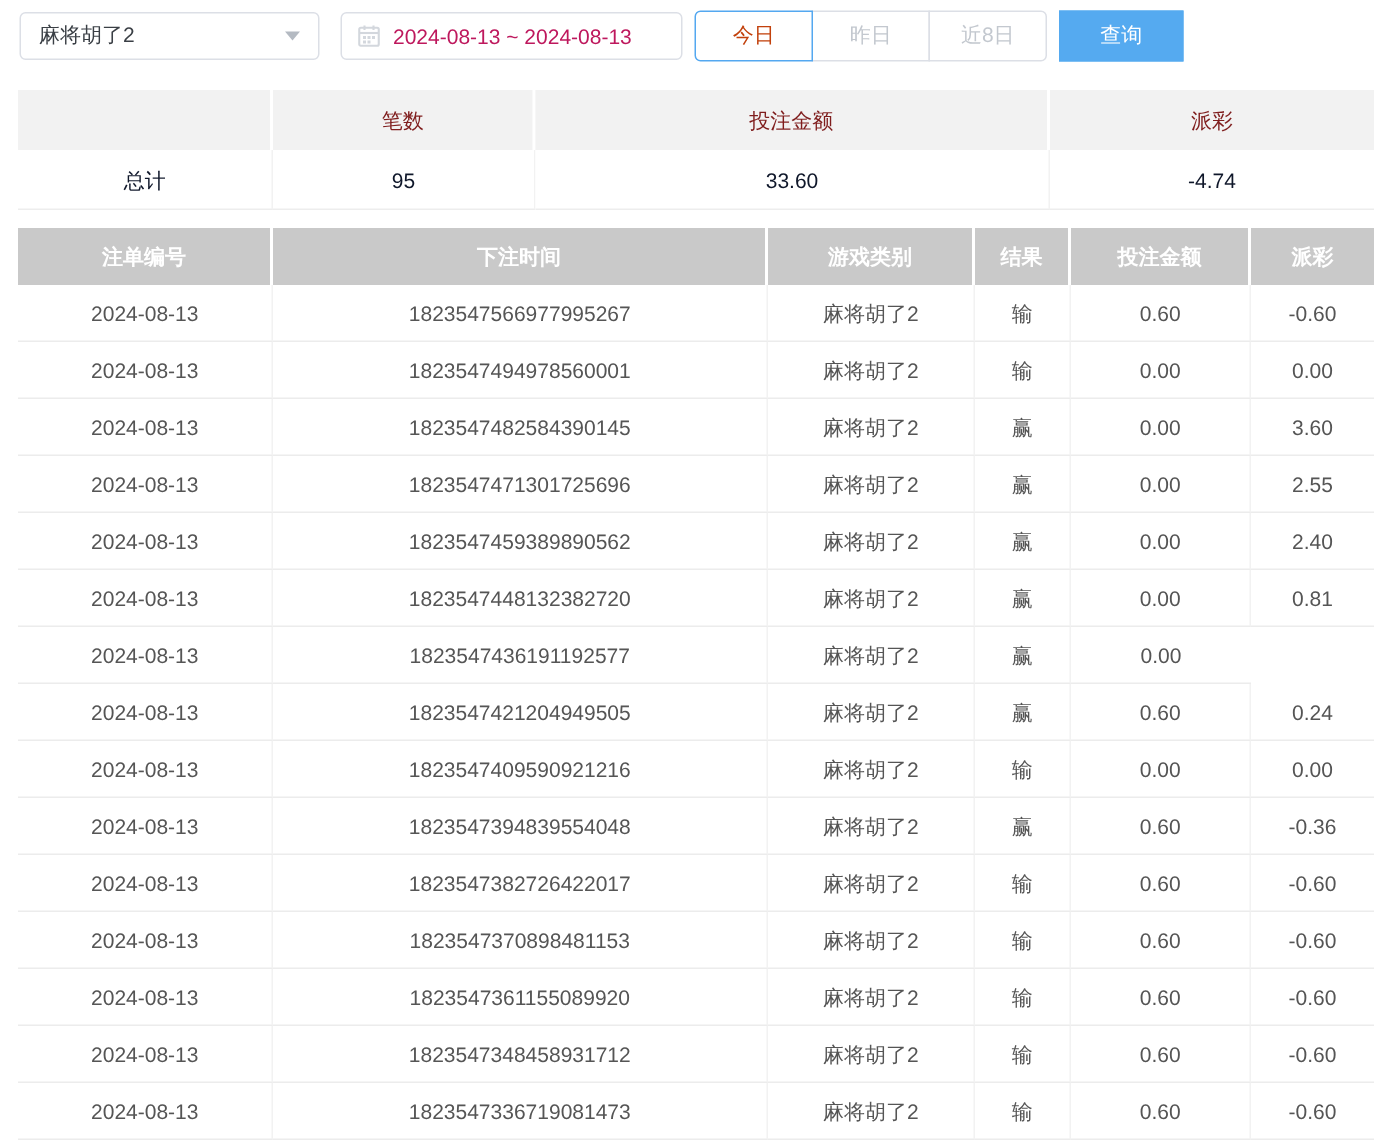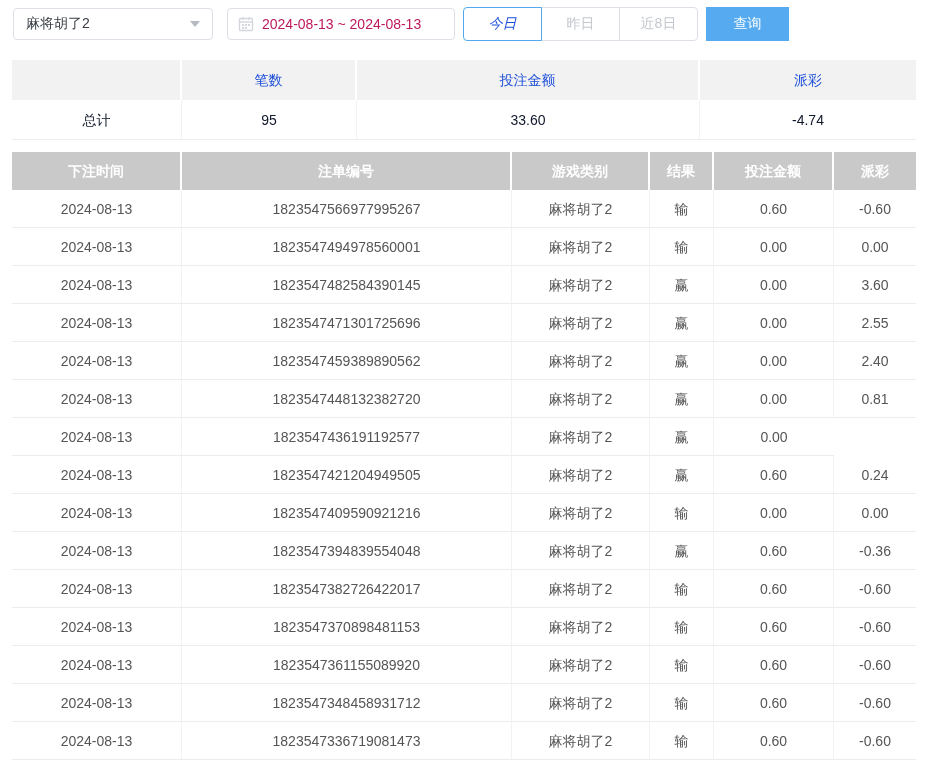--- a/index.html
+++ b/index.html
@@ -23,32 +23,32 @@
   }
   .cal-icon { margin-right: 8px; display: inline-flex; }
   .btn-group { display: flex; margin-left: 8px; }
   .btn-group .qbtn {
     width: 79px; height: 34px; background: #fff; border: 1px solid #dcdfe6;
     color: #c3c8cf; font-size: 14px; cursor: pointer; margin-left: -1px; position: relative;
     font-family: inherit;
   }
   .btn-group .qbtn:first-child { border-radius: 4px 0 0 4px; margin-left: 0; }
   .btn-group .qbtn:last-child { border-radius: 0 4px 4px 0; }
-  .btn-group .qbtn.active { color: #1d4ed8; border-color: #54a8f0; z-index: 1; font-style: italic; }
+  .btn-group .qbtn.active { color: #c2410c; border-color: #54a8f0; z-index: 1; }
   .query-btn {
     margin-left: 8px; width: 83px; height: 34px; background: #55aaf0; border: 1px solid #55aaf0;
     border-radius: 0; color: #fff; font-size: 14px; cursor: pointer; font-family: inherit;
   }
 
   
   .summary { margin: 16px 12px 0 12px; width: 904px; }
   .s-row { display: grid; grid-template-columns: 170px 175px 343px 216px; }
   .s-head .s-cell {
     background: #f2f2f2; height: 40px; line-height: 40px; text-align: center;
-    color: #1d4ed8; border-right: 2px solid #fff;
+    color: #7f1d1d; border-right: 2px solid #fff;
   }
   .s-head .s-cell:last-child { border-right: none; }
   .s-body .s-cell {
     background: #fff; height: 40px; line-height: 40px; text-align: center;
     color: #0f172a; border-right: 1px solid #f2f2f2; border-bottom: 1px solid #ededed;
   }
   .s-body .s-cell:last-child { border-right: none; }
 
   
   .bets { margin: 12px 12px 0 12px; width: 904px; }
@@ -111,22 +111,22 @@
   <div class="s-row s-body">
     <div class="s-cell">总计</div>
     <div class="s-cell">95</div>
     <div class="s-cell">33.60</div>
     <div class="s-cell neg">-4.74</div>
   </div>
 </div>
 
 <div class="bets">
   <div class="t-row t-head">
+    <div class="cell">注单编号</div>
     <div class="cell">下注时间</div>
-    <div class="cell">注单编号</div>
     <div class="cell">游戏类别</div>
     <div class="cell">结果</div>
     <div class="cell">投注金额</div>
     <div class="cell">派彩</div>
   </div>
   <div class="t-body">
   <div class="t-row">
     <div class="cell">2024-08-13</div>
     <div class="cell">1823547566977995267</div>
     <div class="cell">麻将胡了2</div>

